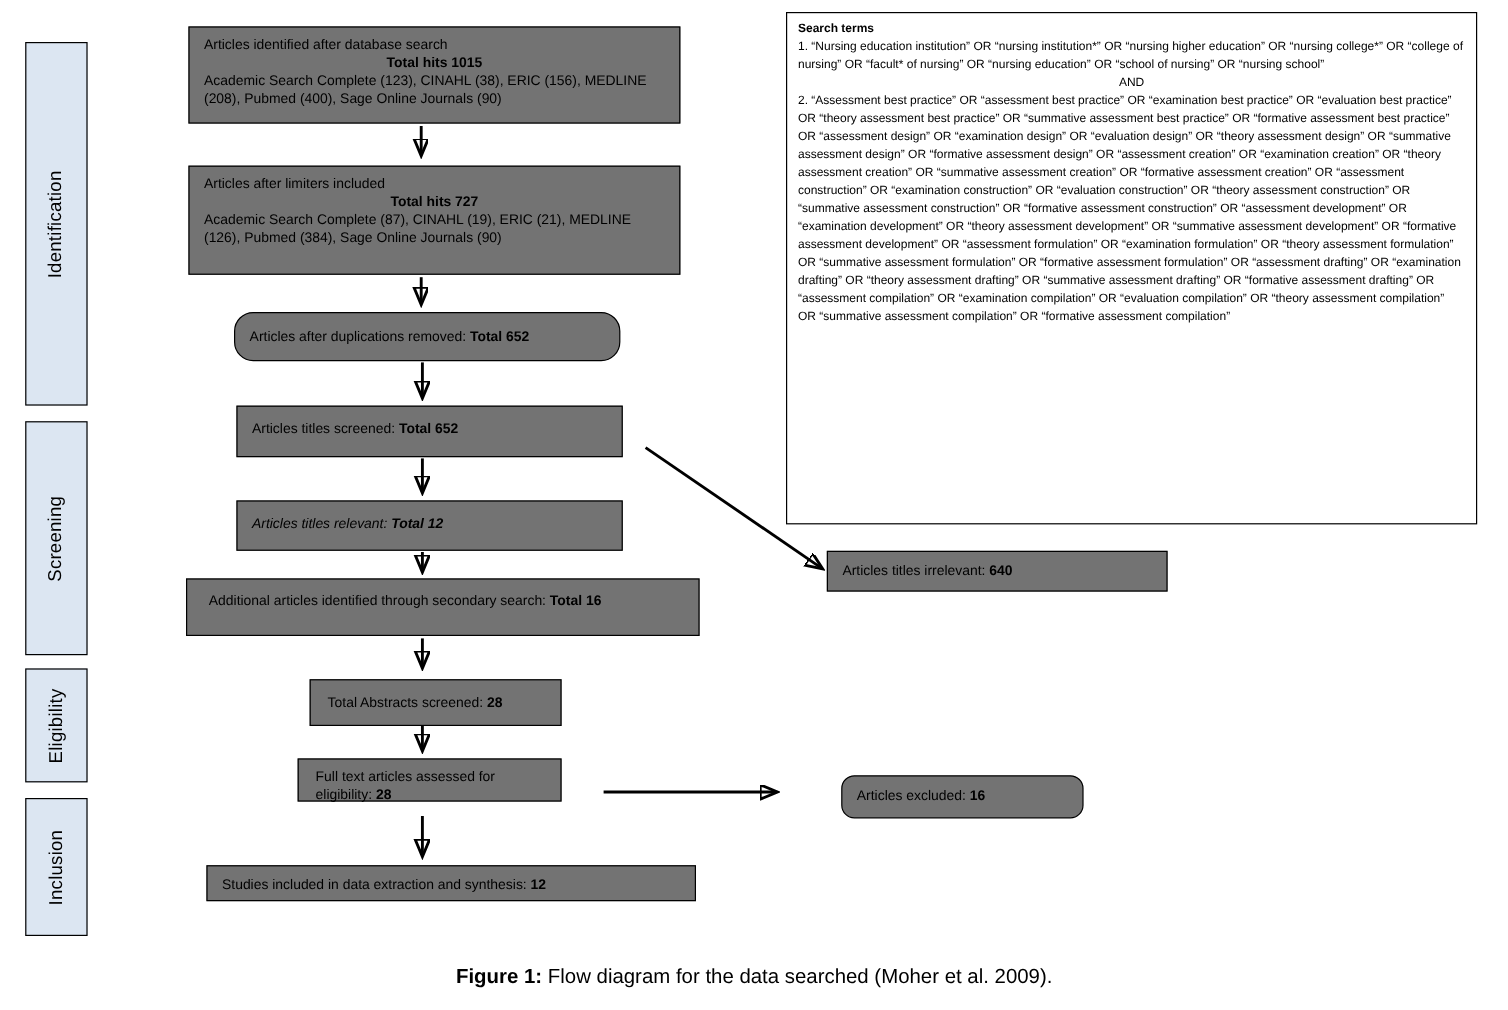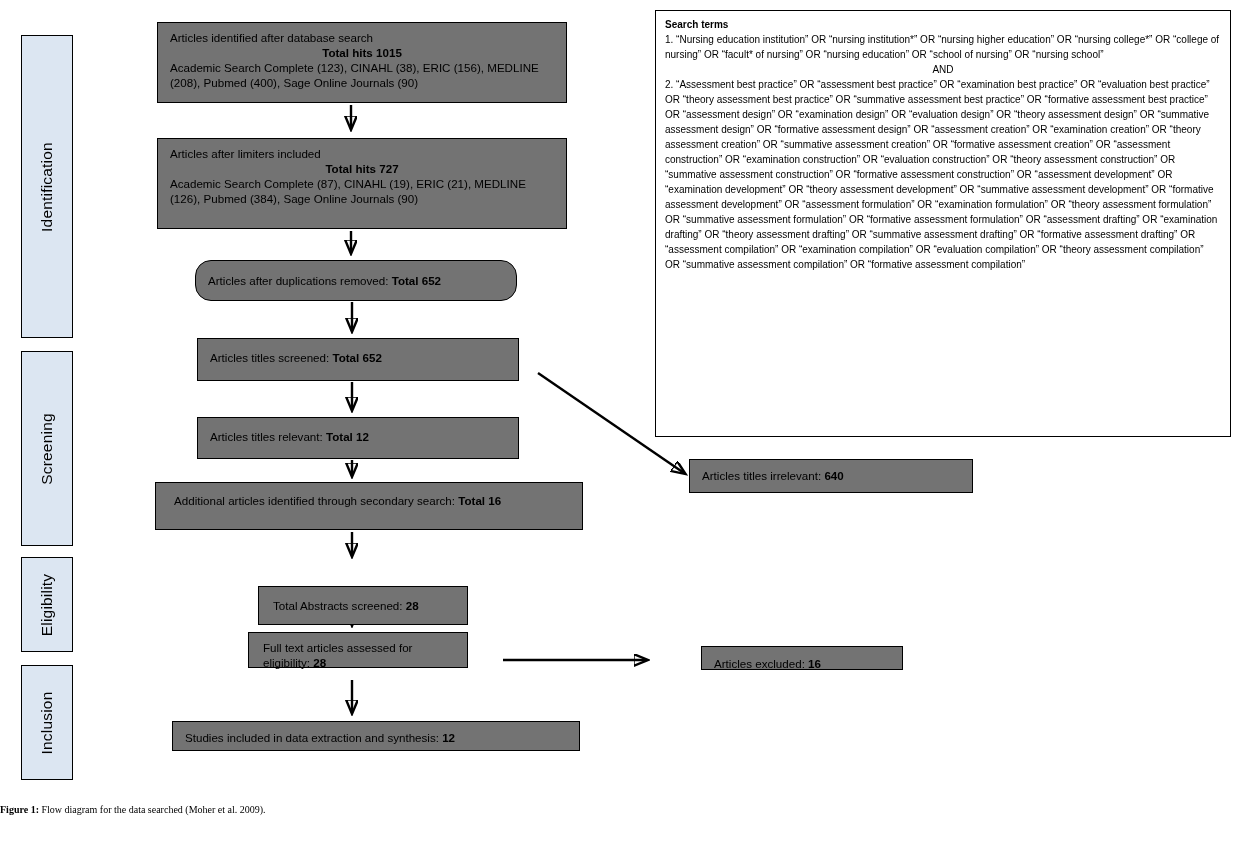--- a/index.html
+++ b/index.html
@@ -50,23 +50,22 @@
     font-size: 10px;
     line-height: 15px;
     padding: 6px 9px 6px 9px;
   }
   .search-box .title { font-weight: bold; }
 
   .arrow-layer { pointer-events: none; }
   .arrow-layer path, .arrow-layer line { stroke: #000; fill: none; }
 
   .caption {
-    font-size: 10px;
-    text-align: left;
-    font-family: Liberation Serif, serif;
+    font-size: 17px;
+    text-align: center;
   }
 </style>
 </head>
 <body>
 
 <div class="canvas">
 
   <svg class="abs arrow-layer" style="left:0;top:0;" width="1257" height="842" viewBox="0 0 1257 842">
     <defs>
       <marker id="ah" markerWidth="7" markerHeight="6" refX="5.2" refY="2.5" orient="auto" markerUnits="strokeWidth">
@@ -126,33 +125,33 @@
       <span>Articles after duplications removed: </span><span class="b">Total 652</span>
     </div>
   </div>
 
   <div class="abs fbox" style="left:197px;top:338px;width:322px;height:43px;">
     <div class="pad" style="padding-top:11px;">
       <span>Articles titles screened: </span><span class="b">Total 652</span>
     </div>
   </div>
 
-  <div class="abs fbox" style="left:197px;top:417px;width:322px;height:42px;">
+  <div class="abs fbox" style="left:197px;top:417px;width:322px;height:42px;font-style:italic;">
     <div class="pad" style="padding-top:11px;">
       <span>Articles titles relevant: </span><span class="b">Total 12</span>
     </div>
   </div>
 
   <div class="abs fbox" style="left:155px;top:482px;width:428px;height:48px;">
     <div class="pad" style="padding-top:10px;padding-left:18px;">
       <span>Additional articles identified through secondary search: </span><span class="b">Total 16</span>
     </div>
   </div>
 
-  <div class="abs fbox" style="left:258px;top:586px;width:210px;height:39px;">
+  <div class="abs fbox" style="left:258px;top:566px;width:210px;height:39px;">
     <div class="pad" style="padding-top:11px;padding-left:14px;">
       <span>Total Abstracts screened: </span><span class="b">28</span>
     </div>
   </div>
 
   <div class="abs fbox" style="left:248px;top:632px;width:220px;height:36px;">
     <div class="pad" style="padding-top:7px;padding-left:14px;">
       <span>Full text articles assessed for eligibility: </span><span class="b">28</span>
     </div>
   </div>
@@ -162,21 +161,21 @@
       <span>Studies included in data extraction and synthesis: </span><span class="b">12</span>
     </div>
   </div>
 
   <div class="abs fbox" style="left:689px;top:459px;width:284px;height:34px;">
     <div class="pad" style="padding-top:8px;">
       <span>Articles titles irrelevant: </span><span class="b">640</span>
     </div>
   </div>
 
-  <div class="abs fbox" style="left:701px;top:646px;width:202px;height:24px;">
+  <div class="abs fbox" style="left:701px;top:646px;width:202px;height:36px;border-radius:11px;">
     <div class="pad" style="padding-top:9px;">
       <span>Articles excluded: </span><span class="b">16</span>
     </div>
   </div>
 
   <div class="abs caption" style="left:0;top:804px;width:1257px;">
     <span class="b">Figure 1:</span><span> Flow diagram for the data searched (Moher et al. 2009).</span>
   </div>
 
 </div>

